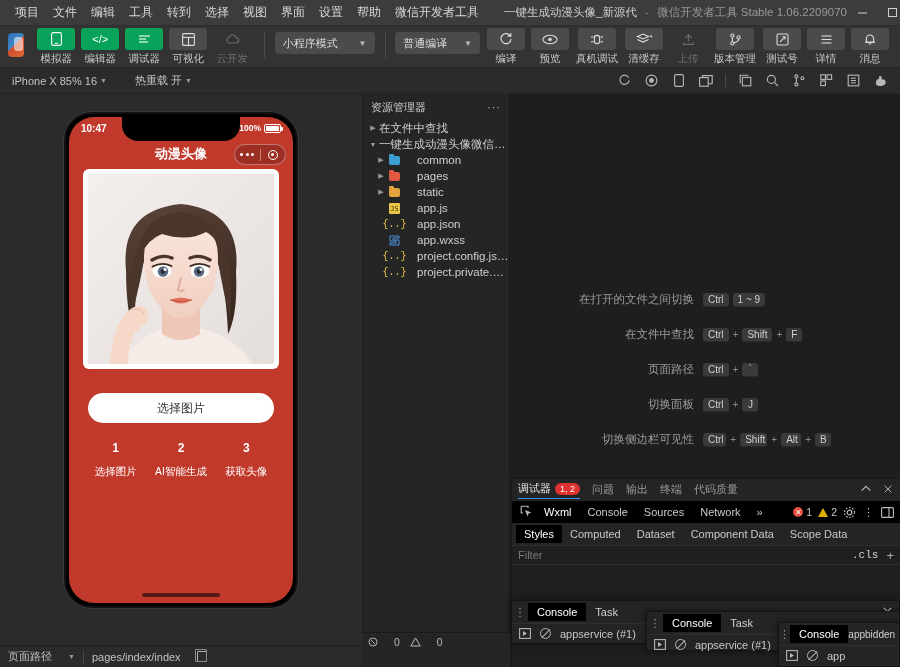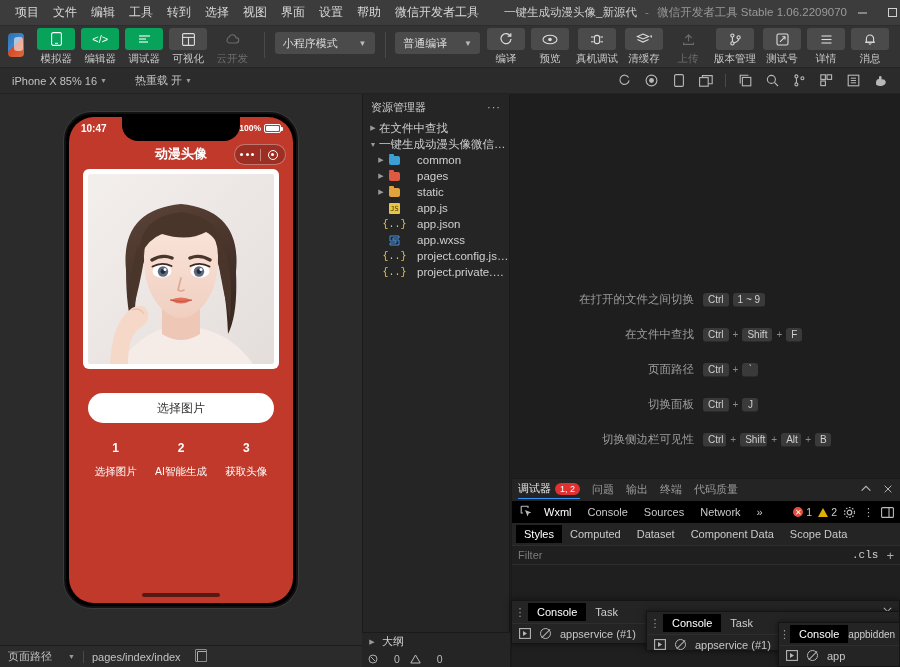--- a/index.html
+++ b/index.html
@@ -833,24 +833,20 @@
           </svg>
       </span>
       <span class="ci">
           <span class="no-sign"></span>
         </span>
       <span>app</span>
     </div>
   </div>
 
   <div class="outline-strip">
-    <div class="outline-row">
-      <span class="tw">▶</span>
-      <span>大纲</span>
-    </div>
     <div class="prob-row">
       <span class="sb-item">
         <svg width="10" height="10" viewBox="0 0 11 11">
             <circle cx="5.5" cy="5.5" r="4.4" fill="none" stroke="#bbb" stroke-width="1"></circle>
             <line x1="3.3" y1="3.3" x2="7.7" y2="7.7" stroke="#bbb" stroke-width="1"></line>
           </svg>
         <span>0</span>
       </span>
       <span class="sb-item">
         <svg width="11" height="10" viewBox="0 0 11 10">

